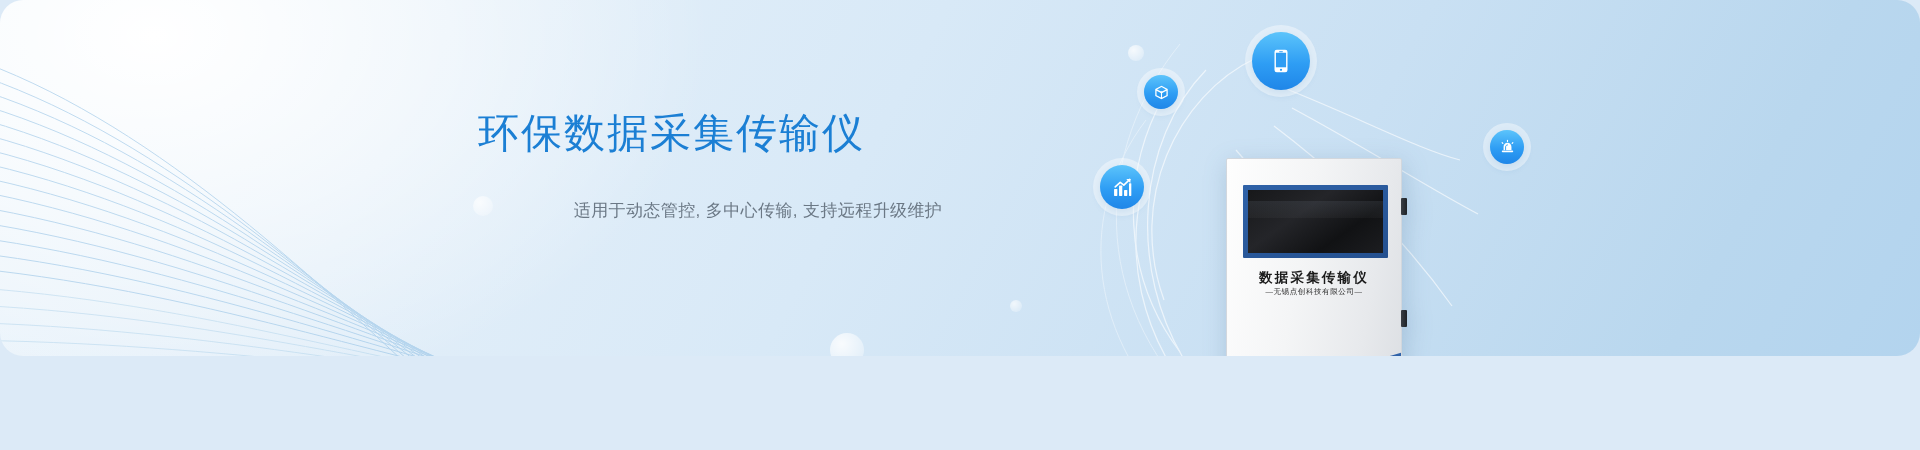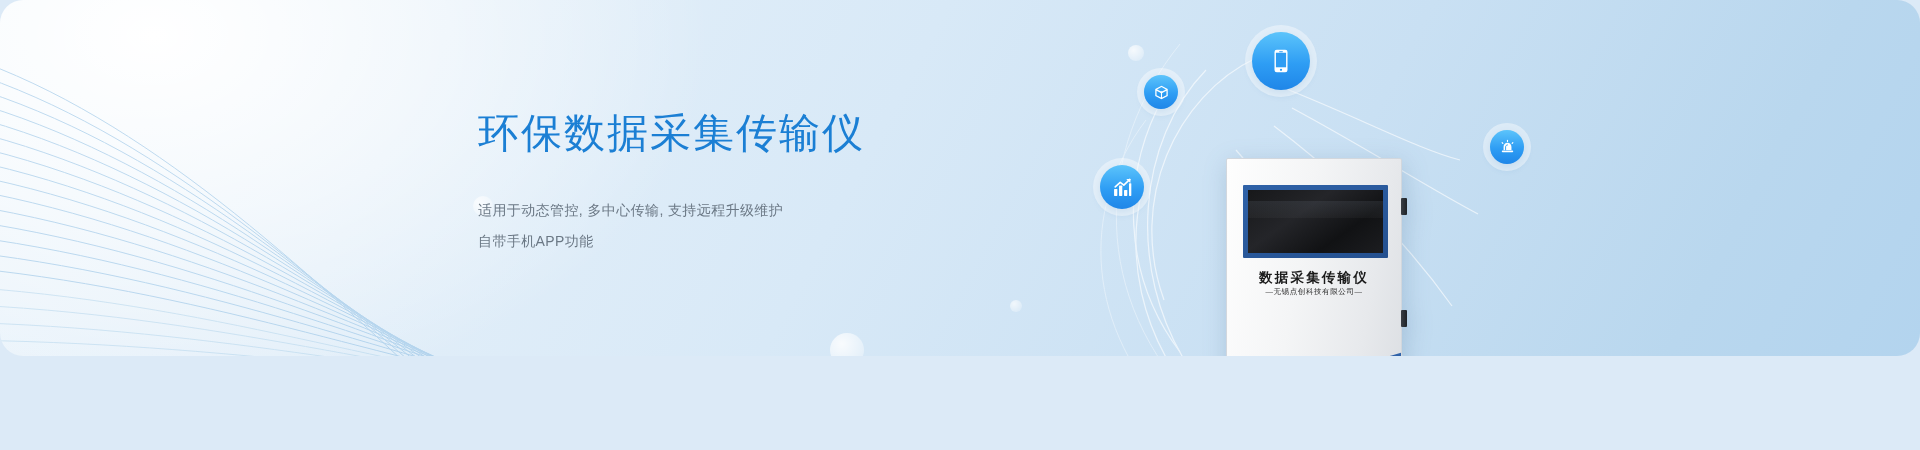--- a/index.html
+++ b/index.html
@@ -46,25 +46,26 @@
     font-size:41px;
     line-height:1.15;
     letter-spacing:2px;
     color:#1b7fd4;
     font-weight:400;
     white-space:nowrap;
   }
 
   .sub { margin-top:38px; }
   .sub-line {
-    font-size:14px;
+    font-size:17px;
     line-height:31px;
     letter-spacing:0.4px;
     color:#6b7885;
     white-space:nowrap;
+    text-align:center;
   }
 
   
   .product-stage {
     position:absolute;
     left:1060px; top:0;
     width:500px; height:450px;
   }
   .arcs { position:absolute; left:0; top:0; width:500px; height:450px; pointer-events:none; }
 
@@ -179,21 +180,20 @@
 
   <span class="bokeh b1"></span>
   <span class="bokeh b2"></span>
   <span class="bokeh b3"></span>
   <span class="bokeh b4"></span>
 
   <div class="copy">
     <div class="title">环保数据采集传输仪</div>
     <div class="sub">
       <div class="sub-line">适用于动态管控, 多中心传输, 支持远程升级维护</div>
-      <div class="sub-line">自带手机APP功能</div>
     </div>
   </div>
 
   <div class="product-stage">
 
     <svg class="arcs" viewBox="0 0 500 450" aria-hidden="true">
       <g fill="none" stroke="#ffffff" stroke-width="1.2" opacity="0.62">
         <path d="M104,96 C60,175 62,275 120,352"></path>
         <path d="M146,70 C78,140 66,268 128,366"></path>
         <path d="M196,58 C116,96 68,200 104,300"></path>

